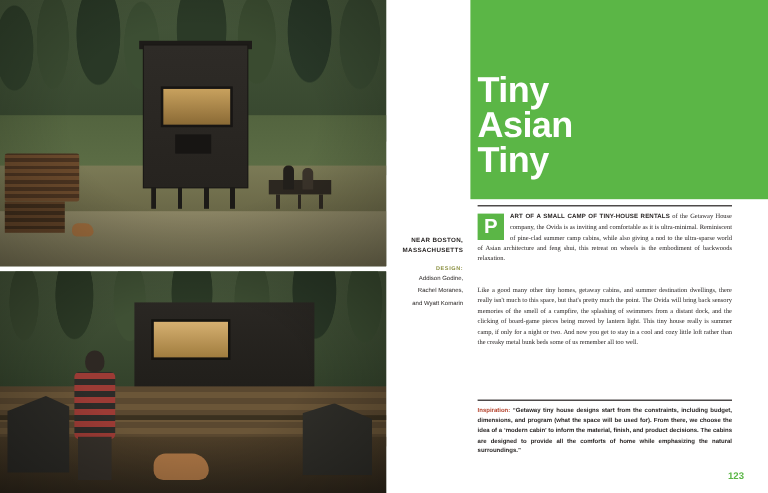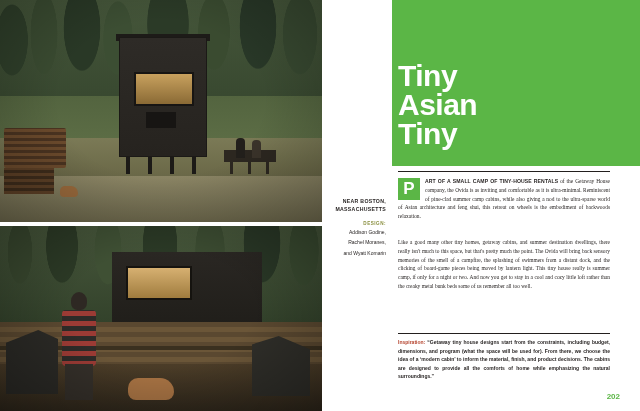--- a/index.html
+++ b/index.html
@@ -388,15 +388,15 @@
   </div>
 
   <div class="body-para">Like a good many other tiny homes, getaway cabins, and summer destination dwellings, there really isn't much to this space, but that's pretty much the point. The Ovida will bring back sensory memories of the smell of a campfire, the splashing of swimmers from a distant dock, and the clicking of board-game pieces being moved by lantern light. This tiny house really is summer camp, if only for a night or two. And now you get to stay in a cool and cozy little loft rather than the creaky metal bunk beds some of us remember all too well.</div>
 
   <div class="rule-insp-top"></div>
 
   <div class="inspiration">
     <span class="insp-label">Inspiration:</span><span> “Getaway tiny house designs start from the constraints, including budget, dimensions, and program (what the space will be used for). From there, we choose the idea of a ‘modern cabin’ to inform the material, finish, and product decisions. The cabins are designed to provide all the comforts of home while emphasizing the natural surroundings.”</span>
   </div>
 
-  <div class="folio">202</div>
+  <div class="folio">123</div>
 
 </div>
 
 </body></html>

